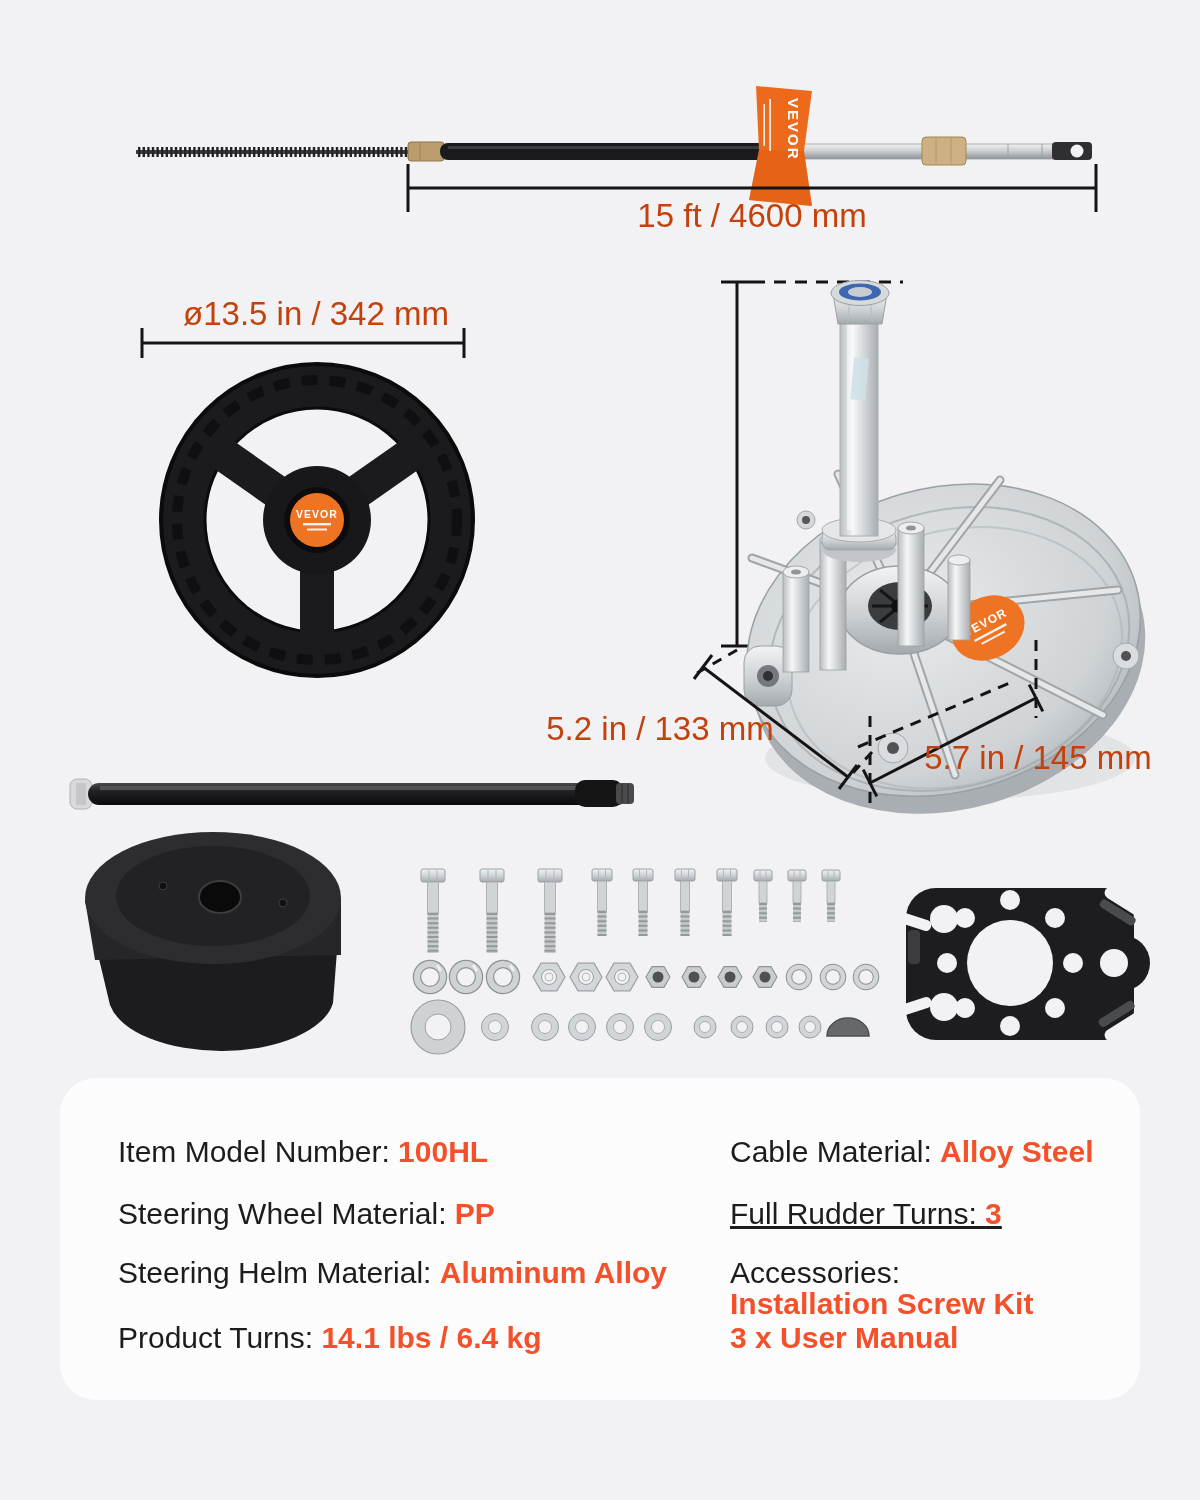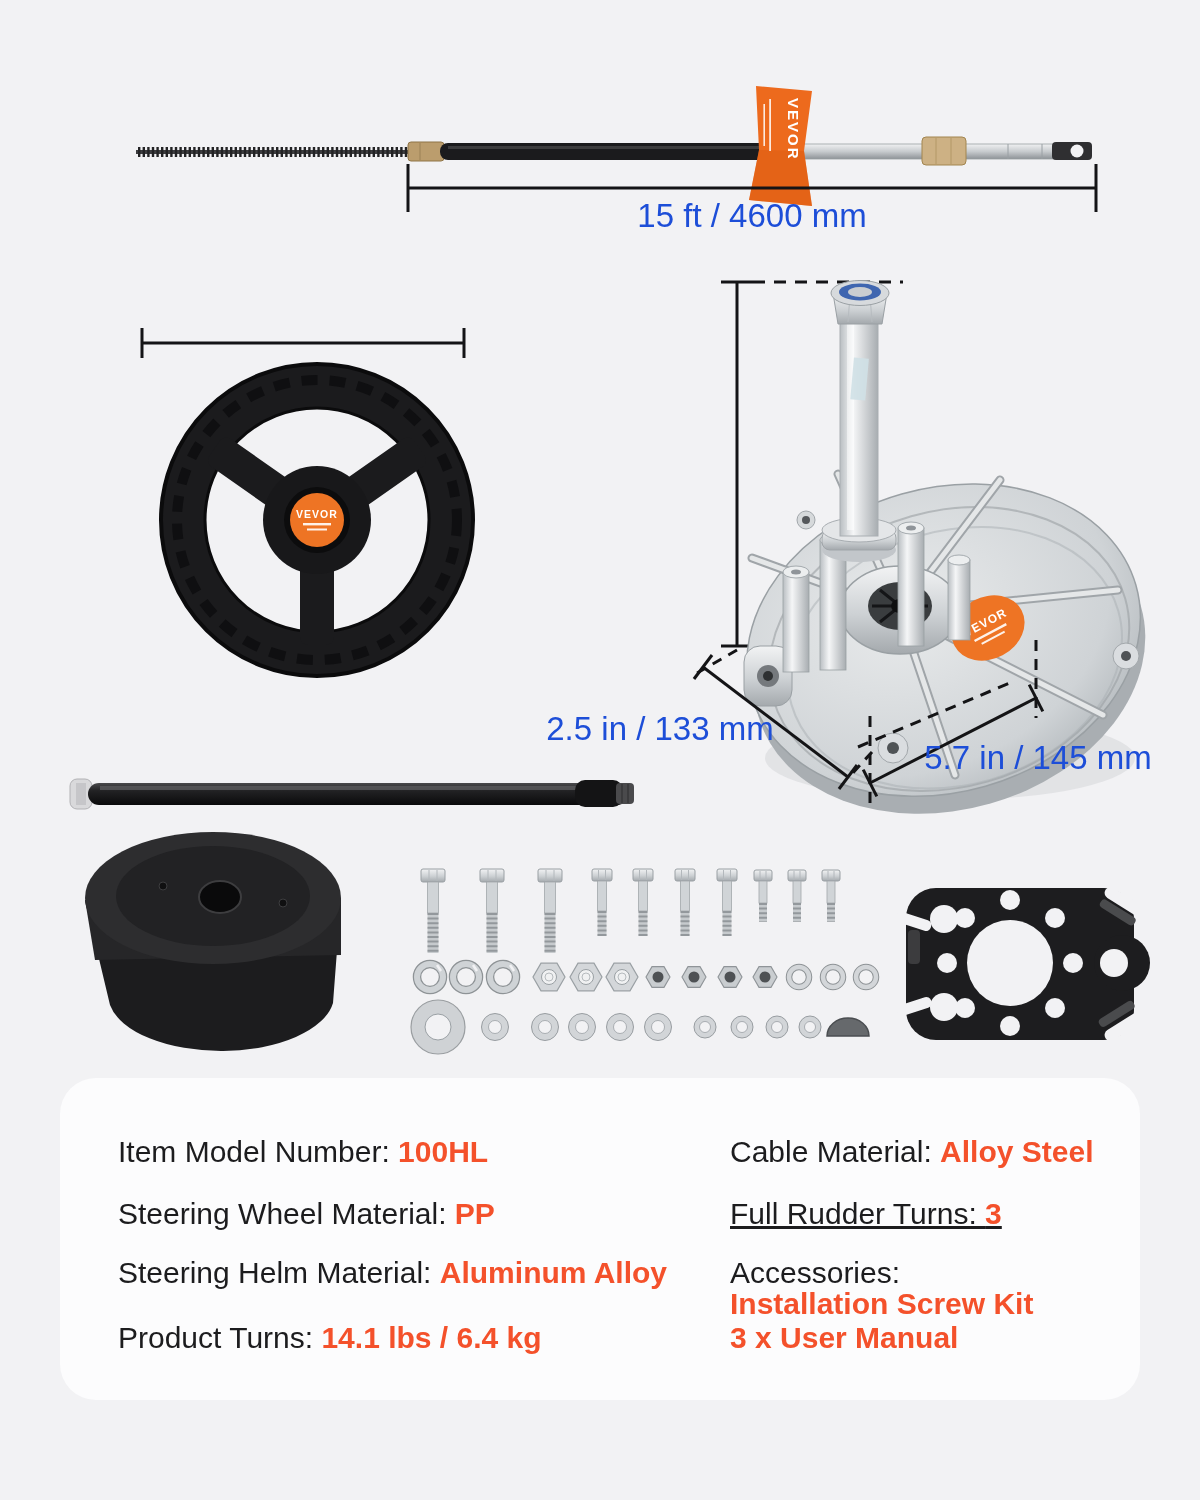--- a/index.html
+++ b/index.html
@@ -1,20 +1,20 @@
 <!DOCTYPE html>
 <html><head>
 <meta charset="utf-8">
 <style>
   html,body{margin:0;padding:0;}
   body{background:#e9e9eb;font-family:"Liberation Sans", sans-serif;}
   #canvas{position:relative;width:1200px;height:1500px;background:#f2f2f4;overflow:hidden;margin:0 auto;}
   svg{position:absolute;left:0;top:0;}
   svg text{font-family:"Liberation Sans", sans-serif;}
-  .dim-label{position:absolute;color:#1d4ed8;font-size:33px;line-height:38px;text-align:center;letter-spacing:0;}
+  .dim-label{position:absolute;color:#c2410c;font-size:33px;line-height:38px;text-align:center;letter-spacing:0;}
   .dim-label.right{text-align:right;}
   .spec-card{position:absolute;left:60px;top:1078px;width:1080px;height:322px;background:#fcfcfd;border-radius:36px;}
   .spec-row{position:absolute;font-size:30px;line-height:40px;color:#1c1c1e;white-space:nowrap;}
   .spec-row .val{color:#f4512b;font-weight:700;}
   .spec-row .lbl{font-weight:400;}
 </style>
 </head>
 <body>
 
 <div id="canvas">
@@ -361,21 +361,22 @@
     <g transform="rotate(32 1118 912)">
           <rect x="1098" y="908" width="40" height="9" rx="4" fill="#4a4b4d"></rect>
         </g>
     <g transform="rotate(-32 1118 1016)">
           <rect x="1098" y="1009" width="40" height="9" rx="4" fill="#4a4b4d"></rect>
         </g>
   </g>
 </svg>
 
 <div class="dim-label" style="left:552px;top:197px;width:400px;">15 ft / 4600 mm</div>
-<div class="dim-label" style="left:460px;top:710px;width:400px;">2.5 in / 133 mm</div>
+<div class="dim-label" style="left:116px;top:295px;width:400px;">ø13.5 in / 342 mm</div>
+<div class="dim-label" style="left:460px;top:710px;width:400px;">5.2 in / 133 mm</div>
 <div class="dim-label" style="left:887px;top:739px;width:302px;">5.7 in / 145 mm</div>
 
 <div class="spec-card"></div>
 
 <div class="spec-row" style="left:118px;top:1132px;">
   <span class="lbl">Item Model Number: </span><span class="val">100HL</span>
 </div>
 <div class="spec-row" style="left:118px;top:1194px;">
   <span class="lbl">Steering Wheel Material: </span><span class="val">PP</span>
 </div>

